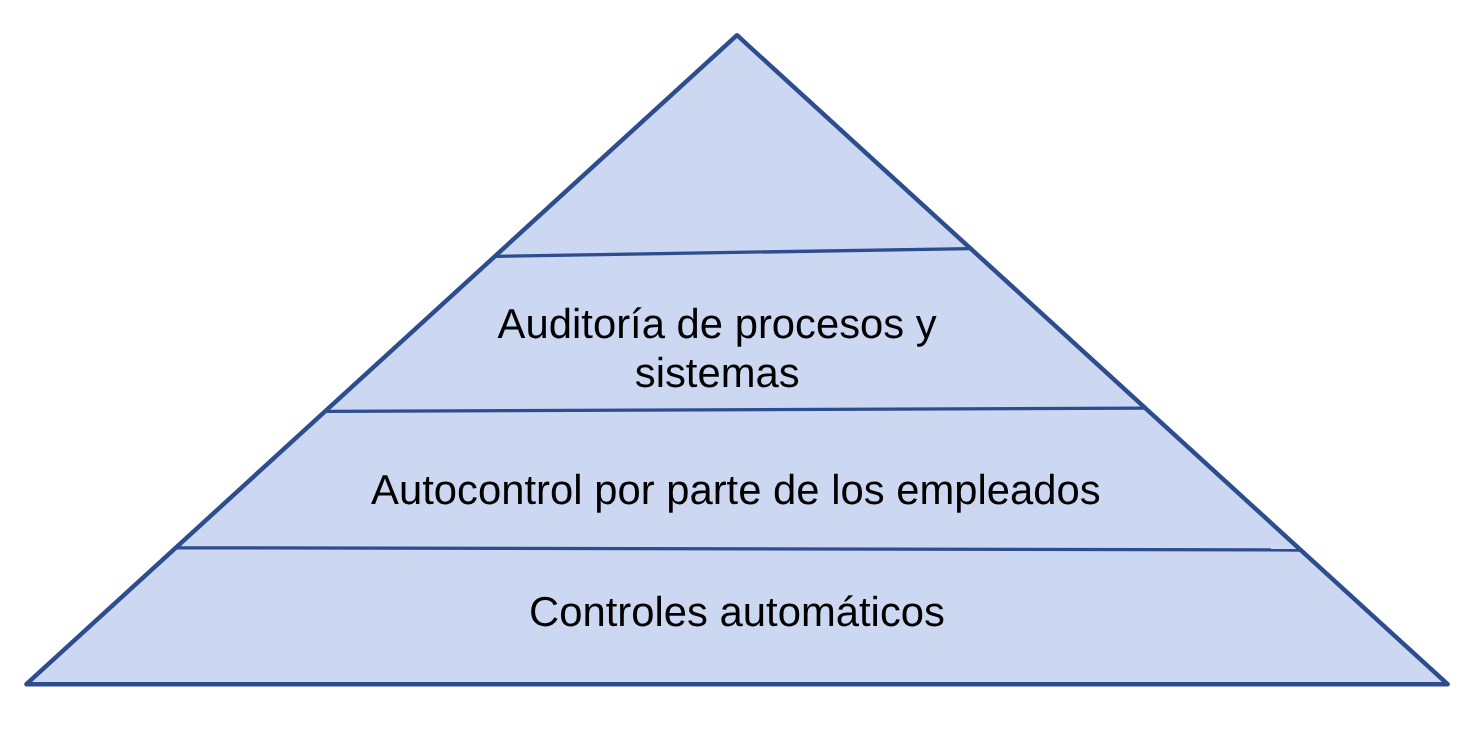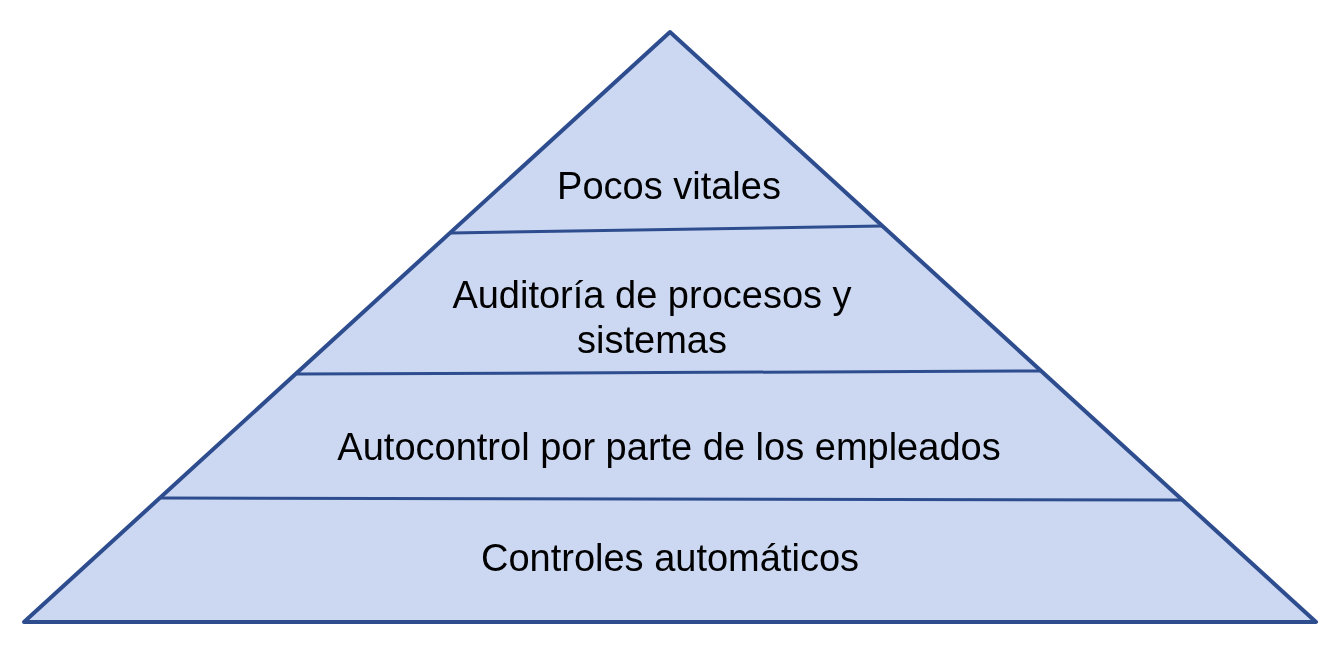--- a/index.html
+++ b/index.html
@@ -43,21 +43,20 @@
 
 <div class="stage">
 
   <svg class="pyramid-svg" width="1344" height="664" viewBox="0 0 1344 664">
     <polygon points="670,32 1316,622 24,622" fill="#ccd7f2" stroke="#2e4d8e" stroke-width="4" stroke-linejoin="round"></polygon>
     <line x1="451" y1="233" x2="882" y2="226" stroke="#2e4d8e" stroke-width="3"></line>
     <line x1="297" y1="374" x2="1042" y2="371" stroke="#2e4d8e" stroke-width="3"></line>
     <line x1="161" y1="498" x2="1182" y2="500" stroke="#2e4d8e" stroke-width="3"></line>
   </svg>
 
-  <div id="label-1" class="level-label">Pocos vitales</div>
 
   <div id="label-2" class="level-label wrap">Auditoría de procesos y sistemas</div>
 
   <div id="label-4" class="level-label">Controles automáticos</div>
 
   <div id="label-3" class="level-label">Autocontrol por parte de los empleados</div>
 
 </div>
 
 </body></html>

